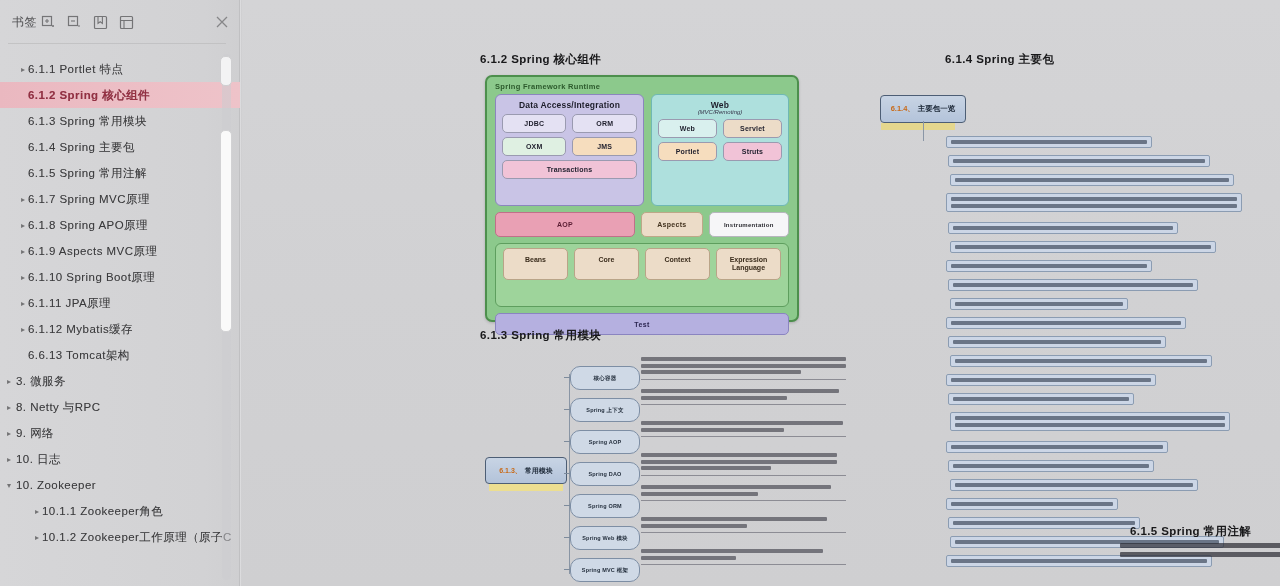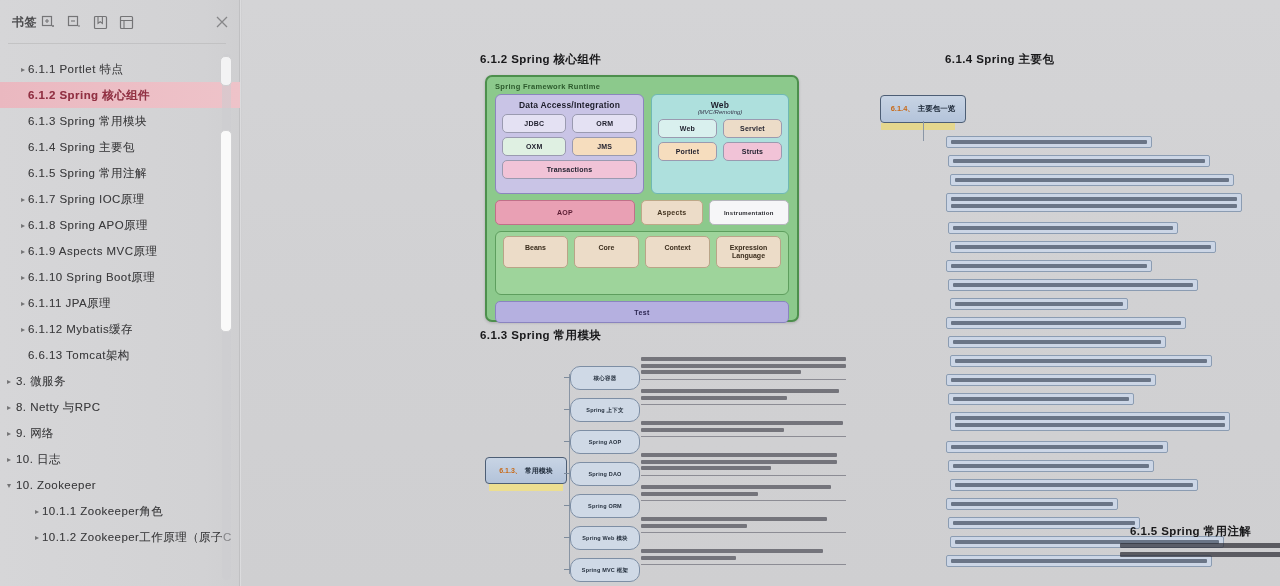--- a/index.html
+++ b/index.html
@@ -16,21 +16,21 @@
     position:relative;width:240px;height:586px;flex:0 0 240px;
     background:linear-gradient(90deg,#d6d6d8 0%,#d2d2d4 85%,#cfcfd1 100%);
     box-shadow:inset -1px 0 0 #c0c0c2;
   }
   .sb-toolbar{
     height:44px;display:flex;align-items:center;gap:0;
     padding:0 10px 0 12px;position:relative;
   }
   .sb-title{
     font-size:12px;color:#3a3a3c;letter-spacing:.5px;
-    filter:blur(0.55px);opacity:.88;white-space:nowrap;margin-right:4px;font-weight:bold;
+    filter:blur(0.55px);opacity:.88;white-space:nowrap;margin-right:4px;
   }
   .sb-icons{display:flex;align-items:center;gap:11px;}
   .tbicon{
     width:15px;height:15px;position:relative;opacity:.62;filter:blur(0.4px);
   }
   .tbicon svg{display:block;width:15px;height:15px;}
   .sb-close{
     margin-left:auto;width:16px;height:16px;opacity:.55;filter:blur(0.3px);
   }
   .sb-close svg{width:16px;height:16px;display:block;}
@@ -118,21 +118,21 @@
   .grp-sub{
     text-align:center;font-size:6px;font-style:italic;color:#35354a;
     margin-top:-1px;
   }
   .cellrow{display:flex;gap:6px;padding:4px 6px 0 6px;}
   .cell{
     flex:1;border-radius:5px;border:1.1px solid #9a9ab0;
     text-align:center;font-size:7px;font-weight:700;color:#1e1e2c;
     padding:5px 0 5px 0;letter-spacing:.2px;
   }
-  .row1{display:flex;gap:7px;height:100px;}
+  .row1{display:flex;gap:7px;height:112px;}
   .g-data{flex:1.08;background:#c9c4e6;border-color:#8b86bd;}
   .g-web{flex:1;background:#aee0dd;border-color:#6fb8b4;}
   .c-lav{background:#e4e1f3;}
   .c-mint{background:#dff0e2;}
   .c-peach{background:#f6ddbe;}
   .c-pink{background:#f1c3d7;}
   .c-tan{background:#ecdcc8;}
   .c-teal{background:#d9f0ee;}
   .wide{padding:4px 6px 6px 6px;}
 
@@ -299,21 +299,21 @@
         <div class="sb-item lvl2">
           <span class="arrow hidden">▸</span>
           <span class="sb-label">6.1.4  Spring 主要包</span>
         </div>
         <div class="sb-item lvl2">
           <span class="arrow hidden">▸</span>
           <span class="sb-label">6.1.5  Spring 常用注解</span>
         </div>
         <div class="sb-item lvl2">
           <span class="arrow">▸</span>
-          <span class="sb-label">6.1.7  Spring IOC原理</span>
+          <span class="sb-label">6.1.7  Spring MVC原理</span>
         </div>
         <div class="sb-item lvl2">
           <span class="arrow">▸</span>
           <span class="sb-label">6.1.8  Spring APO原理</span>
         </div>
         <div class="sb-item lvl2">
           <span class="arrow">▸</span>
           <span class="sb-label">6.1.9  Aspects MVC原理</span>
         </div>
         <div class="sb-item lvl2">

